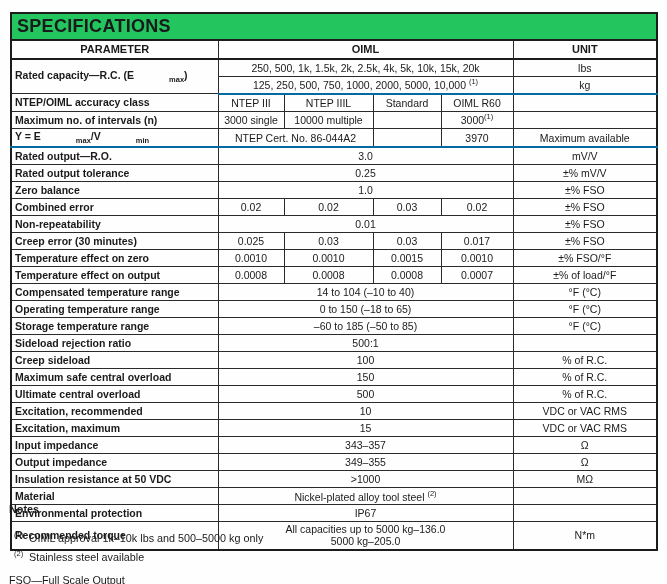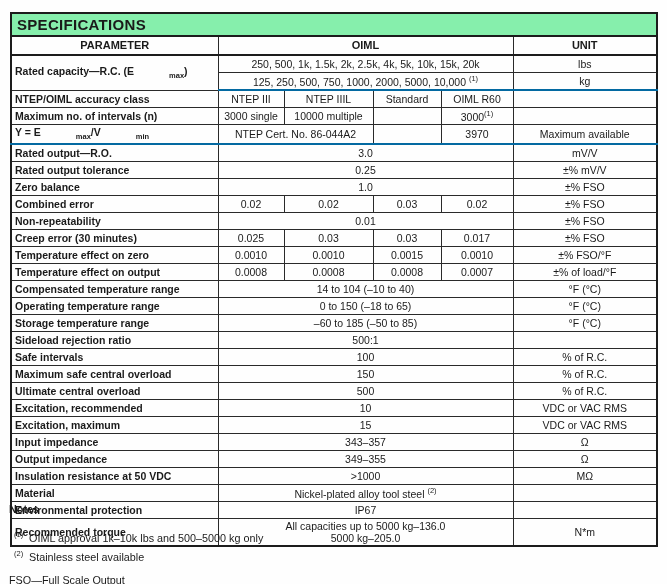--- a/index.html
+++ b/index.html
@@ -28,23 +28,23 @@
   table.spec td, table.spec th {
     border: 1px solid #2a2a2a;
     font-size: 10.5px;
     line-height: 1.15;
     padding: 1px 3px;
     height: 14px;
     overflow: hidden;
     white-space: nowrap;
   }
   tr.title-bar th {
-    background: #86efac;
+    background: #22c55e;
     text-align: left;
-    font-size: 15px;
+    font-size: 18px;
     font-weight: bold;
     letter-spacing: 0.3px;
     padding: 2px 5px;
     border-bottom: 2px solid #1c1c1c;
     height: 15px;
   }
   tr.col-head th {
     font-size: 11px;
     font-weight: bold;
     border-bottom: 2px solid #1c1c1c;
@@ -216,21 +216,21 @@
           <td class="param">Storage temperature range</td>
           <td class="val" colspan="4">–60 to 185 (–50 to 85)</td>
           <td class="unit">°F (°C)</td>
         </tr>
         <tr>
           <td class="param">Sideload rejection ratio</td>
           <td class="val" colspan="4">500:1</td>
           <td class="unit"></td>
         </tr>
         <tr>
-          <td class="param">Safe intervals</td>
+          <td class="param">Creep sideload</td>
           <td class="val" colspan="4">100</td>
           <td class="unit">% of R.C.</td>
         </tr>
         <tr>
           <td class="param">Maximum safe central overload</td>
           <td class="val" colspan="4">150</td>
           <td class="unit">% of R.C.</td>
         </tr>
         <tr>
           <td class="param">Ultimate central overload</td>

